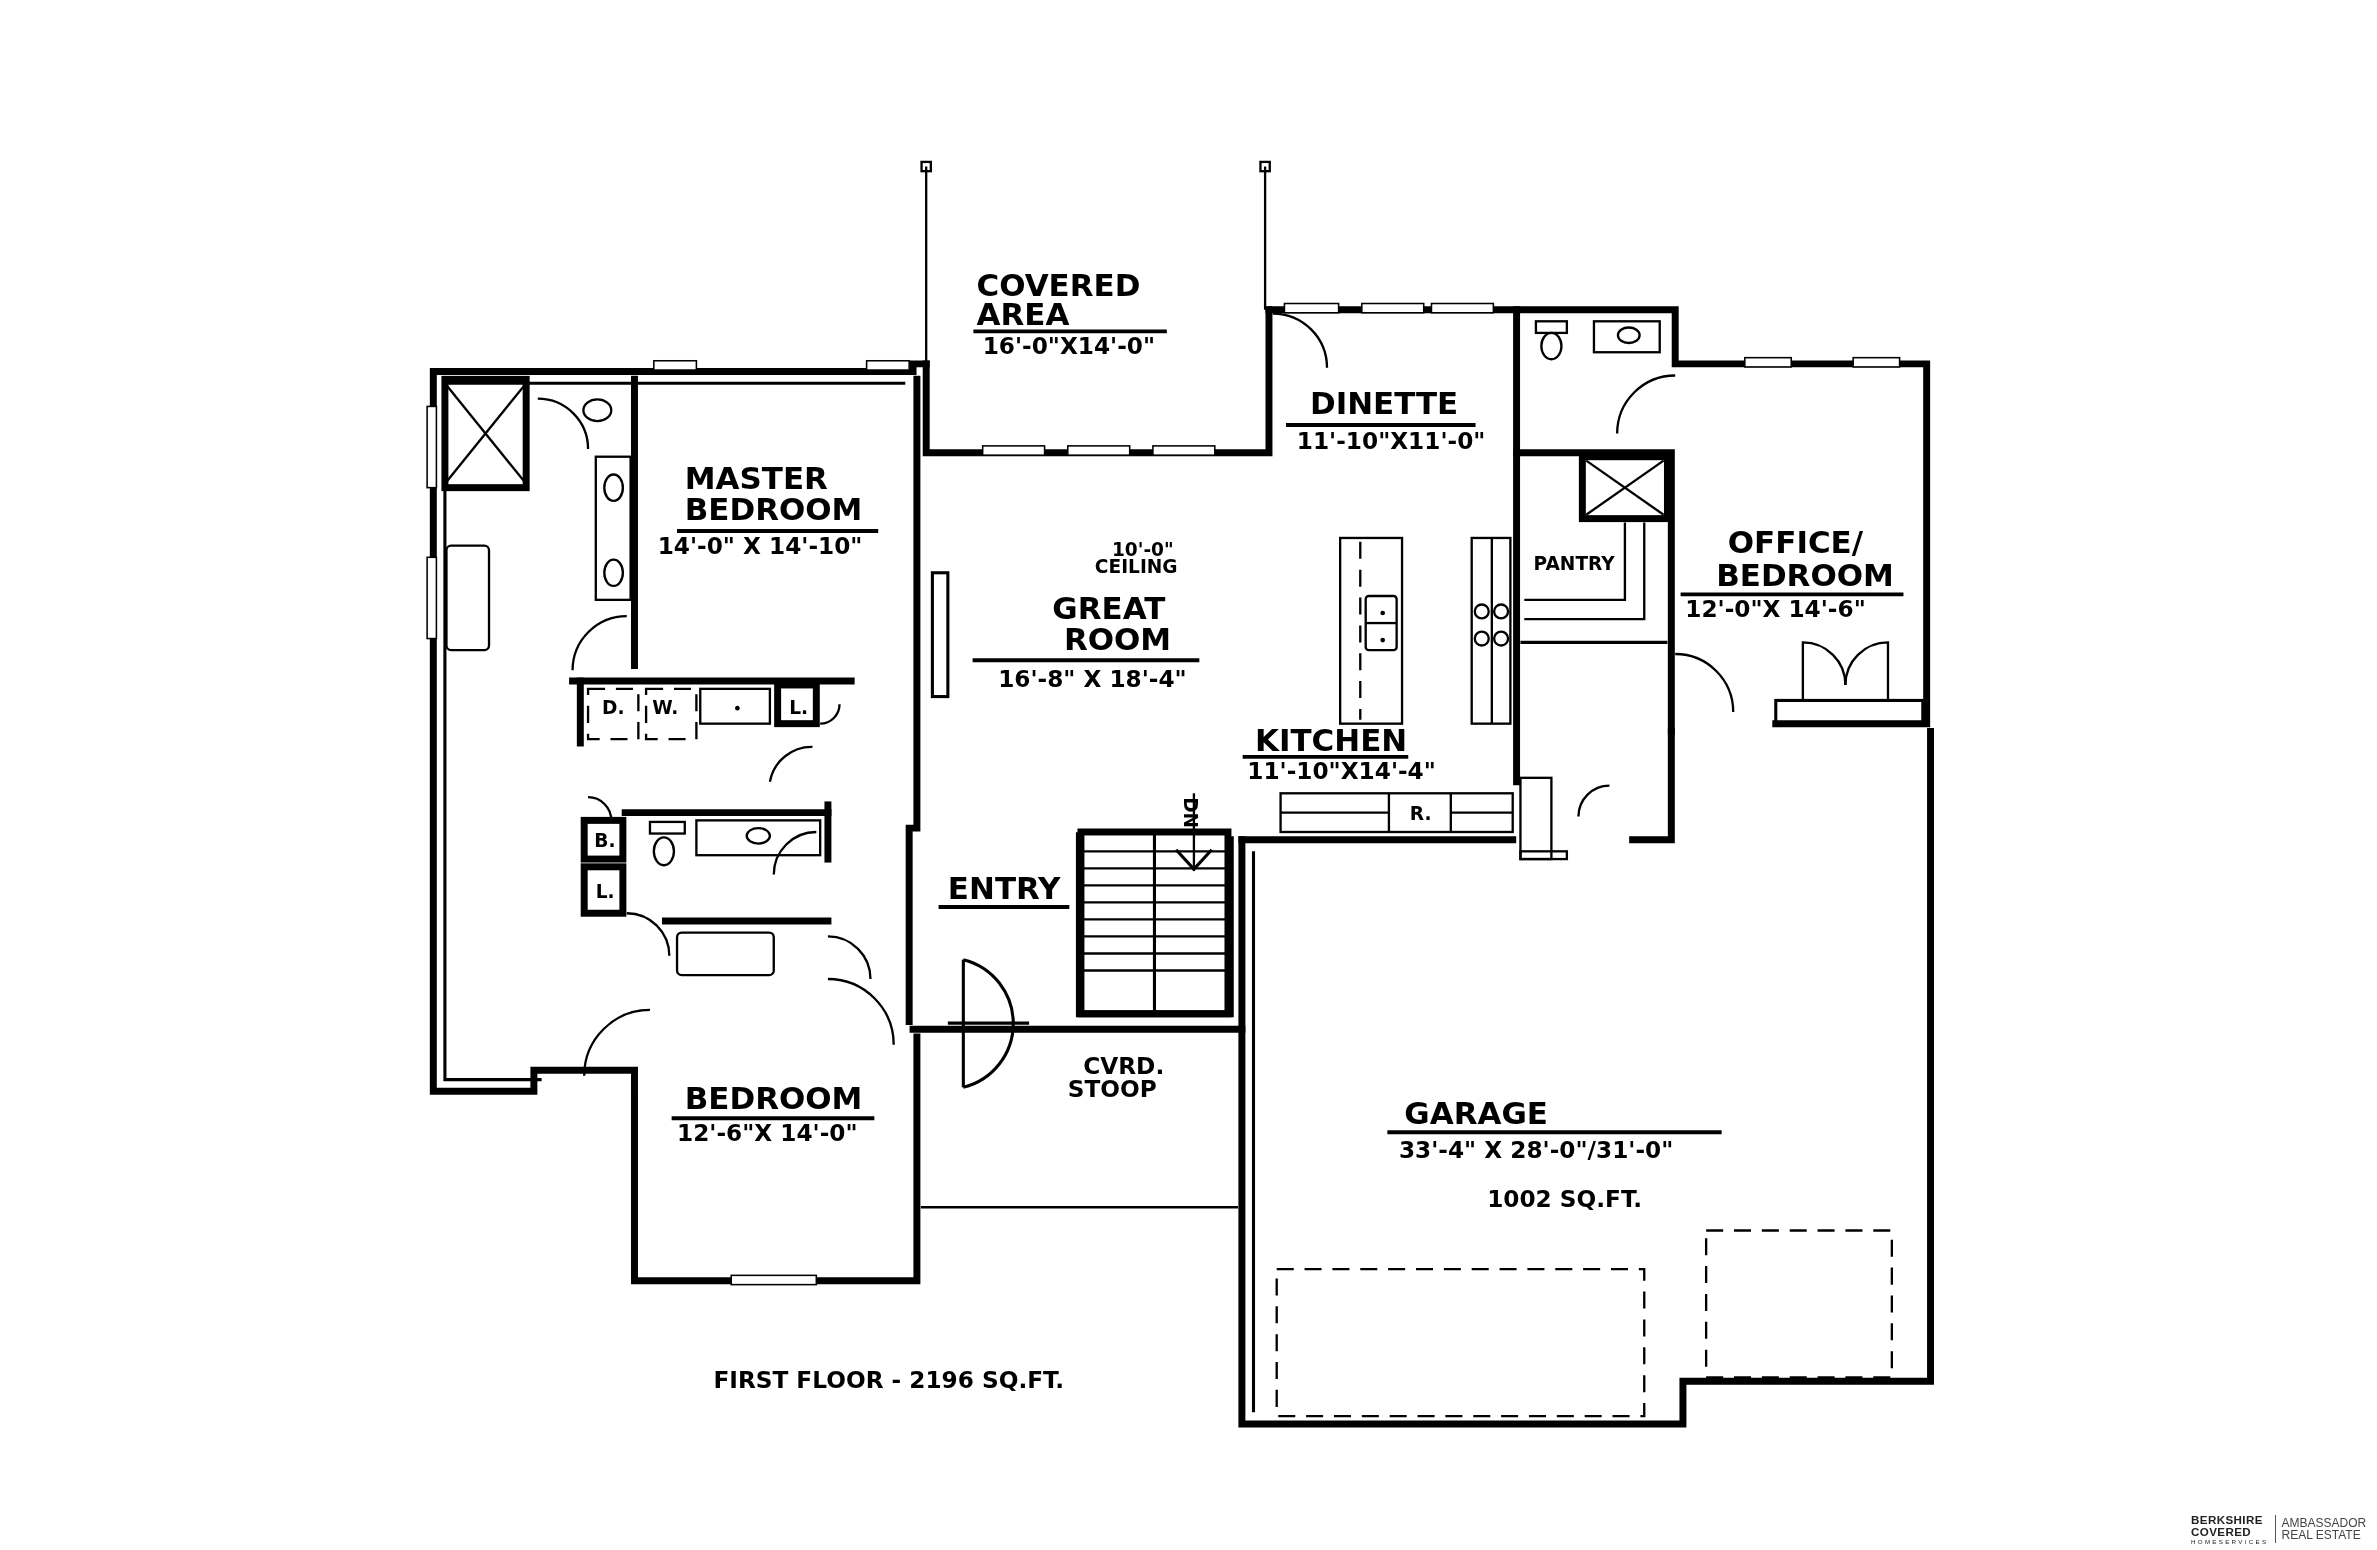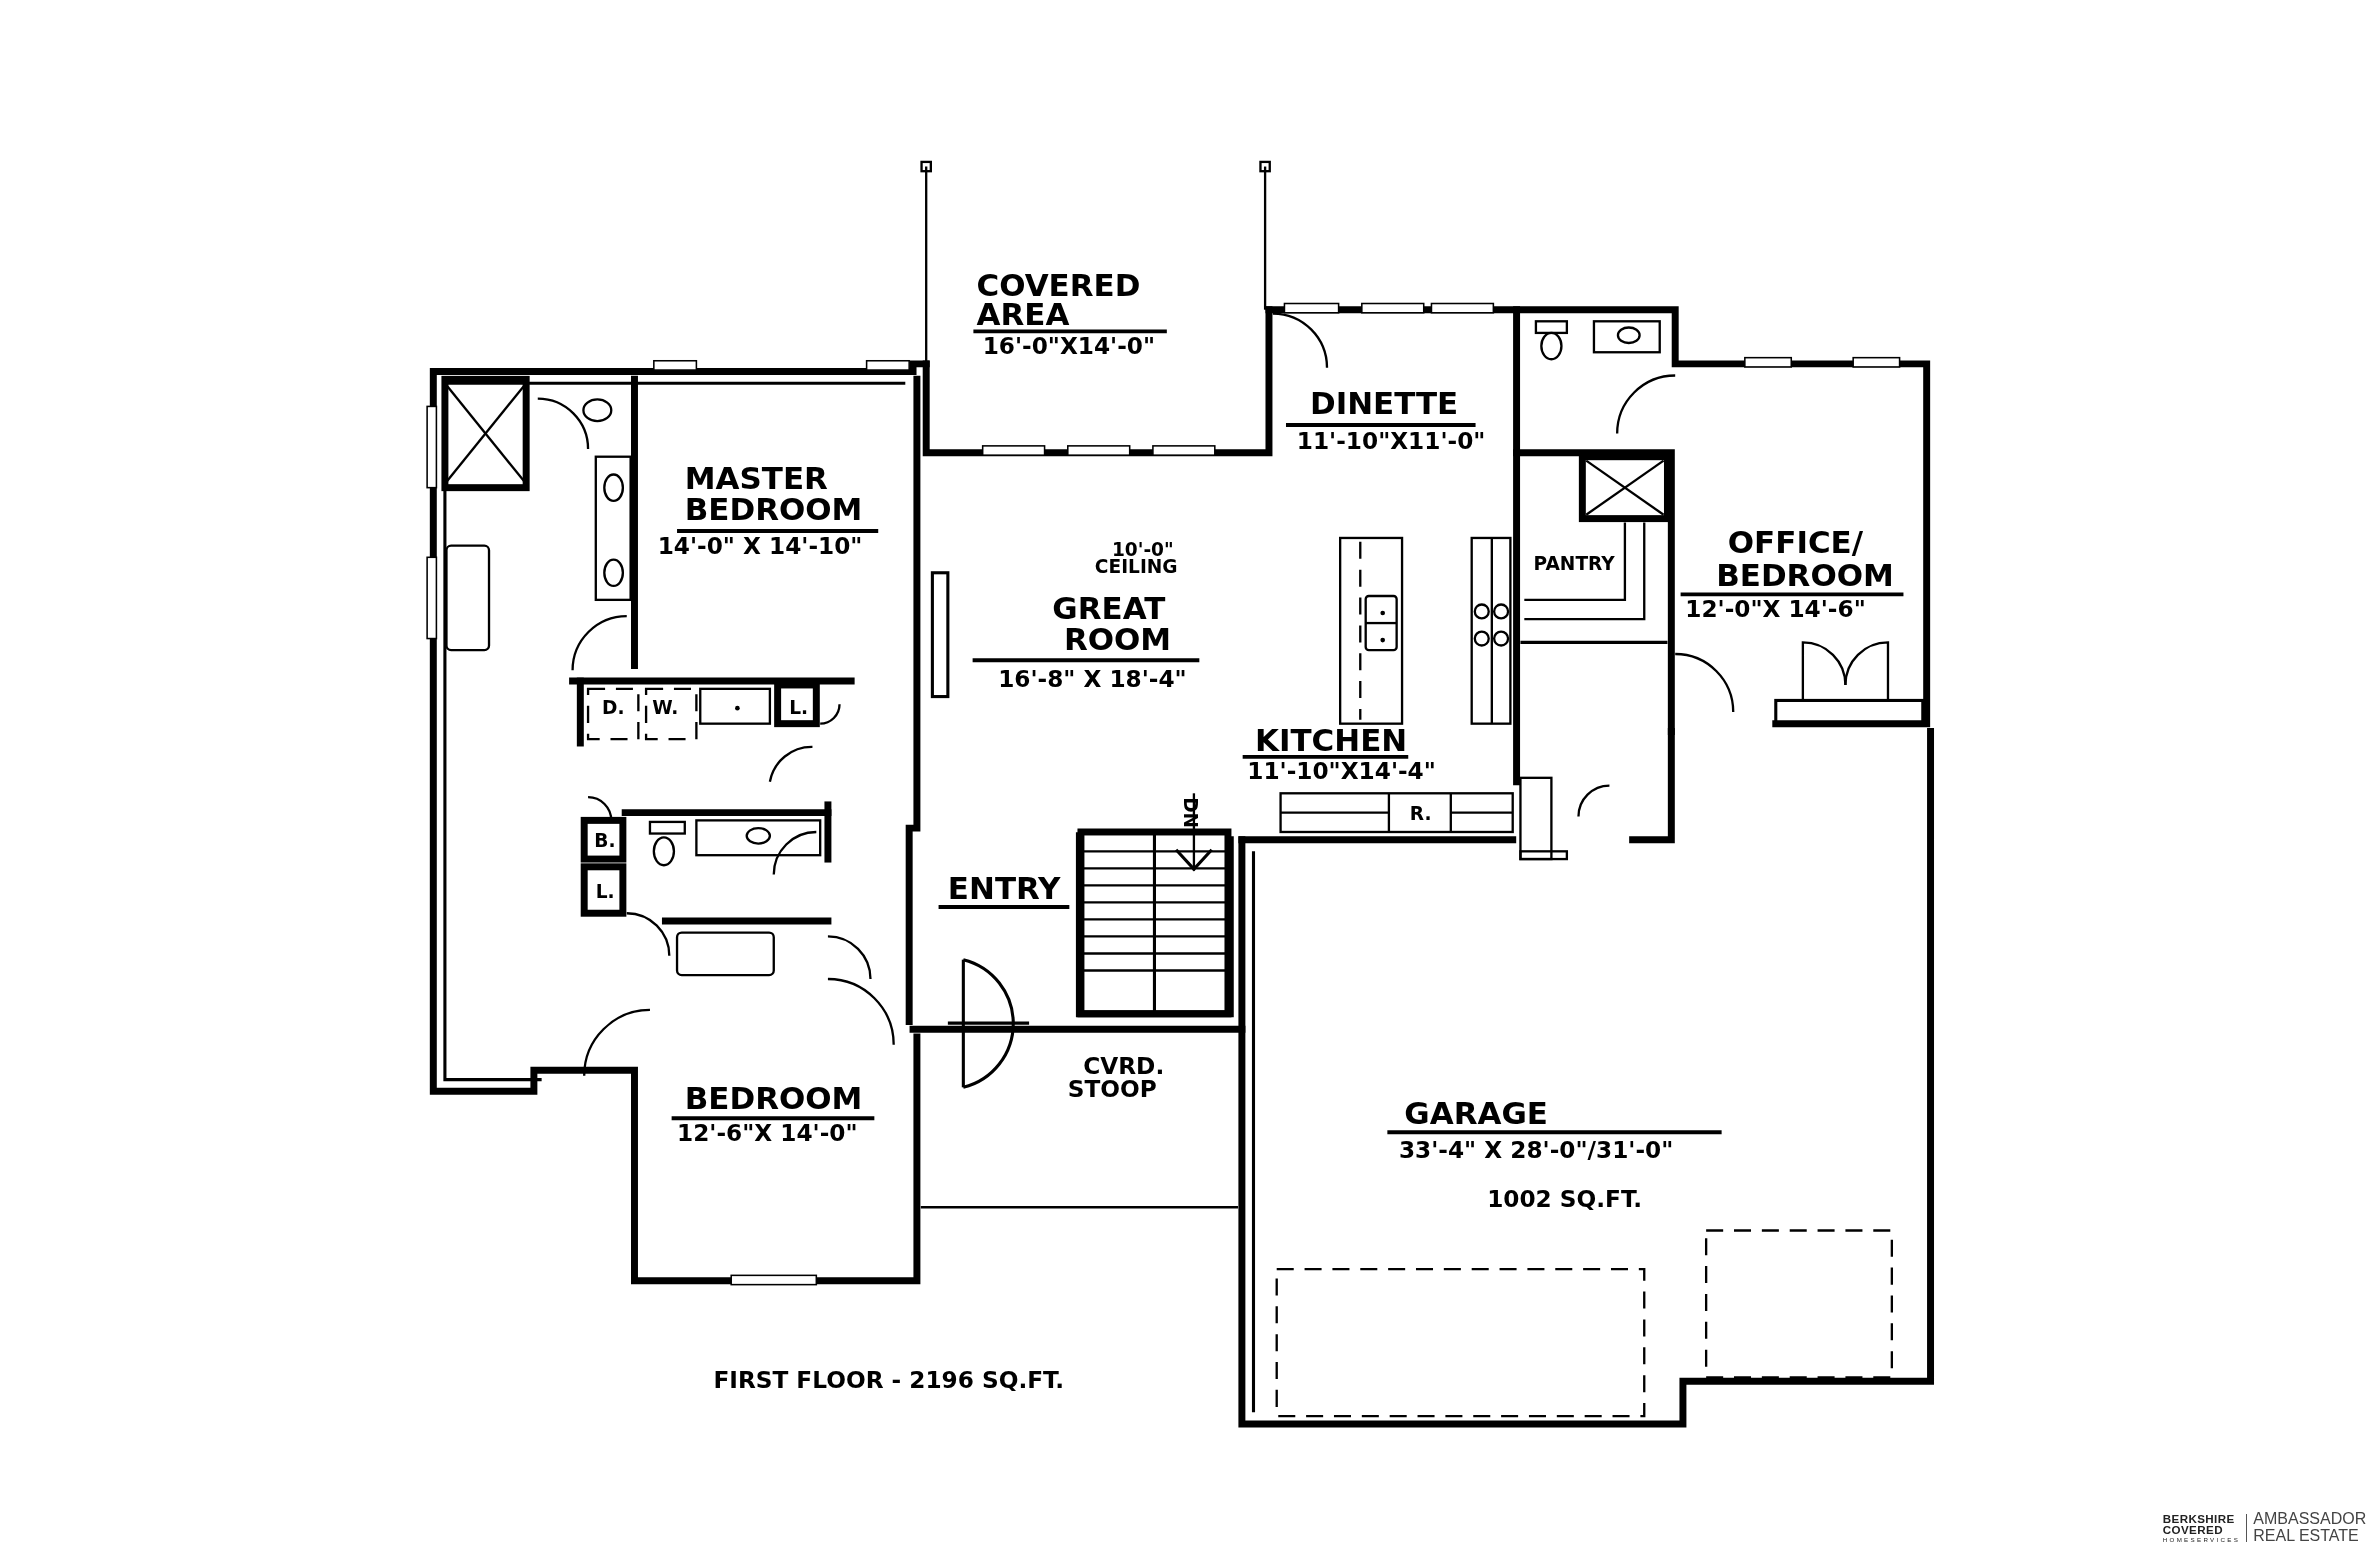--- a/index.html
+++ b/index.html
@@ -12,21 +12,21 @@
   .win { stroke: #000; stroke-width: 2; fill: #fff; }
   .lbl { font-family: "DejaVu Sans", sans-serif; font-weight: bold; fill: #000; }
   .big { font-size: 40px; }
   .dim { font-size: 30px; }
   .small { font-size: 24px; }
   .logo { position: absolute; right: 10.8px; bottom: 6.2px; display: flex; align-items: center; gap: 6.2px; font-family: "Liberation Sans", sans-serif; color: #222; }
   .logo .left { line-height: 1; }
   .logo .b1 { font-size: 11.6px; font-weight: bold; letter-spacing: 0.4px; }
   .logo .b2 { font-size: 6.2px; letter-spacing: 2.3px; margin-top: 1.5px; }
   .logo .sep { width: 0.8px; height: 28px; background: #555; }
-  .logo .right { font-size: 16px; line-height: 1.05; color: #444; }
+  .logo .right { font-size: 12px; line-height: 1.05; color: #444; }
 </style>
 </head>
 <body>
 
 <svg id="plan" viewBox="0 0 3072 2004" xmlns="http://www.w3.org/2000/svg">
 
   <g>
     <line class="thin" x1="1197" y1="215" x2="1197" y2="580"></line>
     <line class="thin" x1="1635" y1="215" x2="1635" y2="400"></line>
     <rect x="1191" y="209" width="12" height="12" class="thin"></rect>

